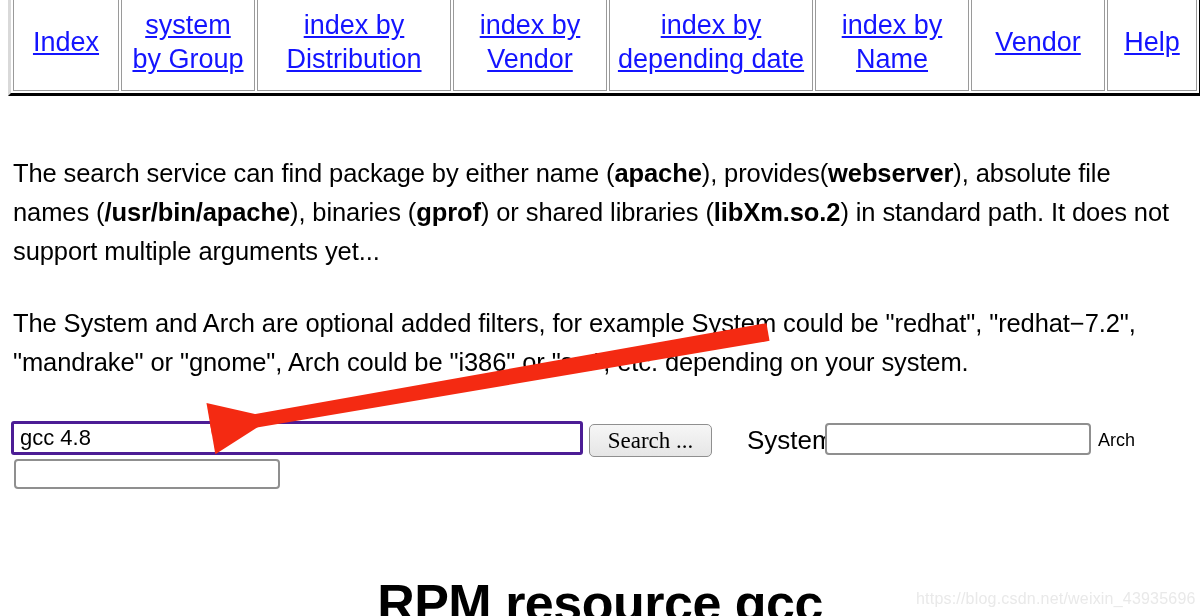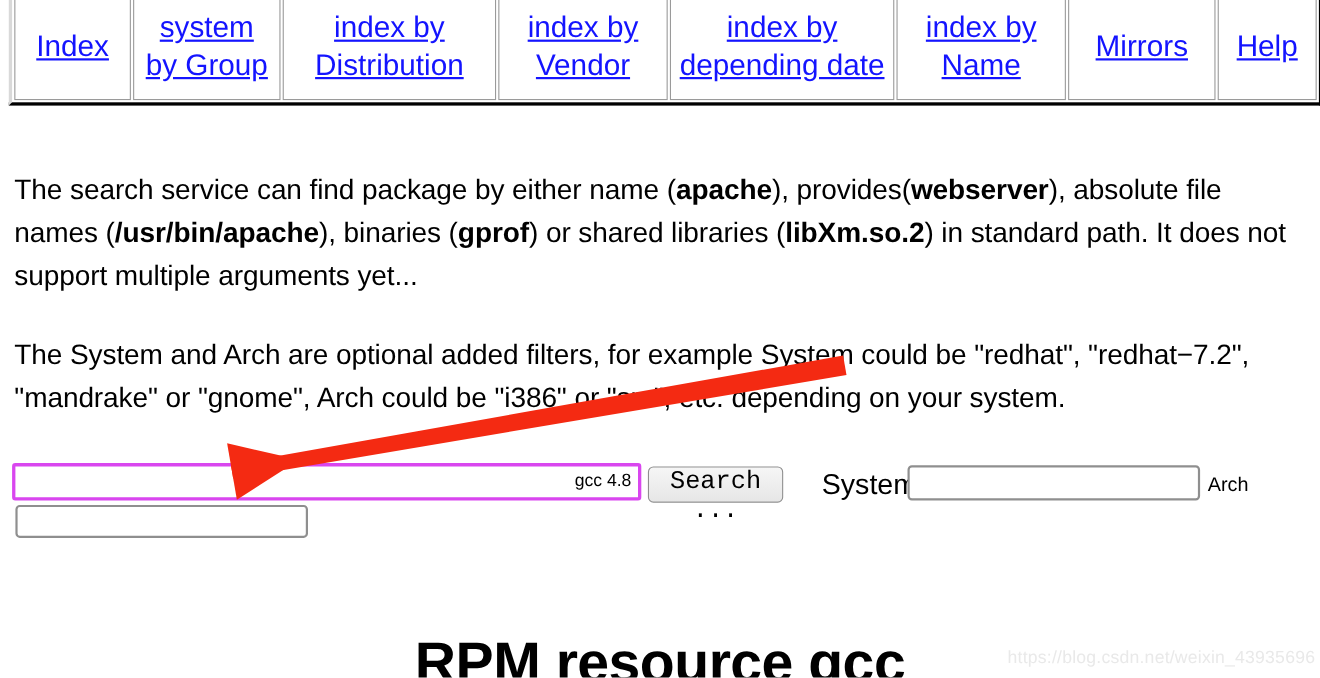--- a/index.html
+++ b/index.html
@@ -65,29 +65,28 @@
   #para2 { top: 278px; }
 
   .search-input {
     position: absolute;
     left: 11px;
     top: 421px;
     width: 554px;
     height: 28px;
     padding: 0 6px;
     font-family: "Liberation Sans", sans-serif;
-    font-size: 16px;
+    font-size: 22px;
     line-height: 28px;
     color: #000;
     background: #ffffff;
-    border: 3px solid #d946ef;
+    border: 3px solid #4c1d95;
     border-radius: 3px;
     outline: none;
     box-sizing: content-box;
-    text-align: right;
   }
 
   .second-input {
     position: absolute;
     left: 14px;
     top: 459px;
     width: 250px;
     height: 26px;
     padding: 0 6px;
     font-family: "Liberation Sans", sans-serif;
@@ -98,21 +97,21 @@
     outline: none;
     box-sizing: content-box;
   }
 
   .search-button {
     position: absolute;
     left: 589px;
     top: 424px;
     width: 123px;
     height: 33px;
-    font-family: Liberation Mono, monospace;
+    font-family: Liberation Serif, serif;
     font-size: 23px;
     color: #000;
     background: linear-gradient(#f6f6f6, #e6e6e6);
     border: 1.5px solid #8f8f8f;
     border-radius: 5px;
     cursor: pointer;
     padding: 0;
   }
 
   .label-system {
@@ -198,21 +197,21 @@
       <td style="width:140px">
         <a href="#">index by Vendor</a>
       </td>
       <td style="width:190px">
         <a href="#">index by depending date</a>
       </td>
       <td style="width:140px">
         <a href="#">index by Name</a>
       </td>
       <td style="width:120px">
-        <a href="#">Mirrors</a>
+        <a href="#">Vendor</a>
       </td>
       <td style="width:76px">
         <a href="#">Help</a>
       </td>
     </tr>
   </tbody>
     </table>
 </div>
 
 <p class="para" id="para1"><span>The search service can find package by either name (</span><b>apache</b><span>), provides(</span><b>webserver</b><span>), absolute file names (</span><b>/usr/bin/apache</b><span>), binaries (</span><b>gprof</b><span>) or shared libraries (</span><b>libXm.so.2</b><span>) in standard path. It does not support multiple arguments yet...</span></p>

